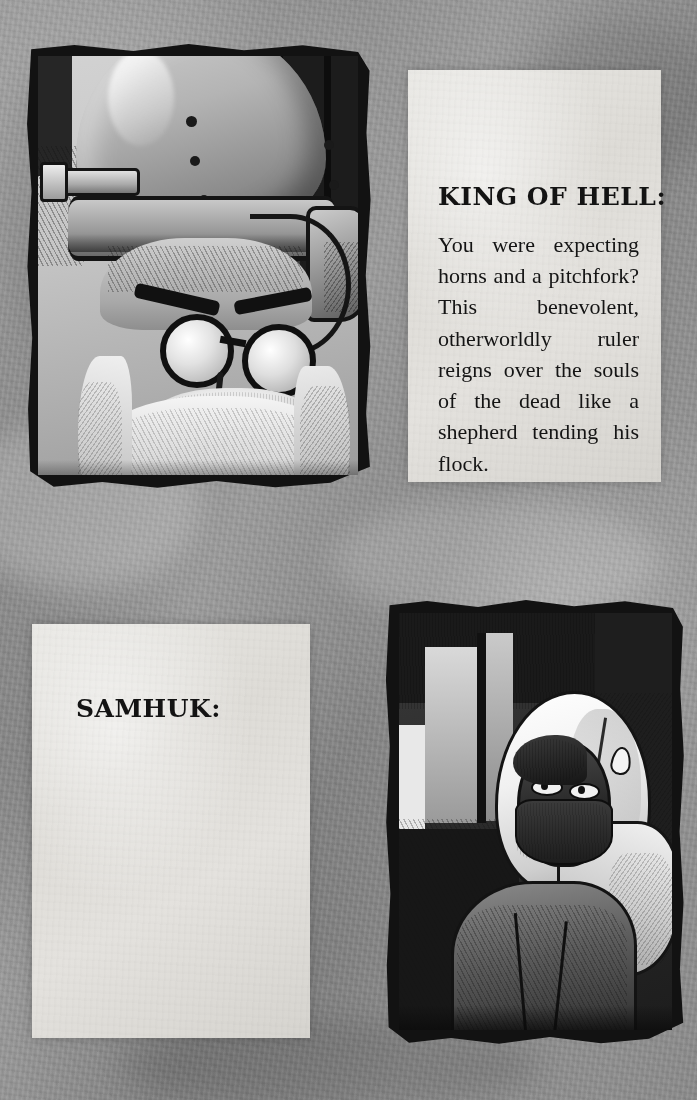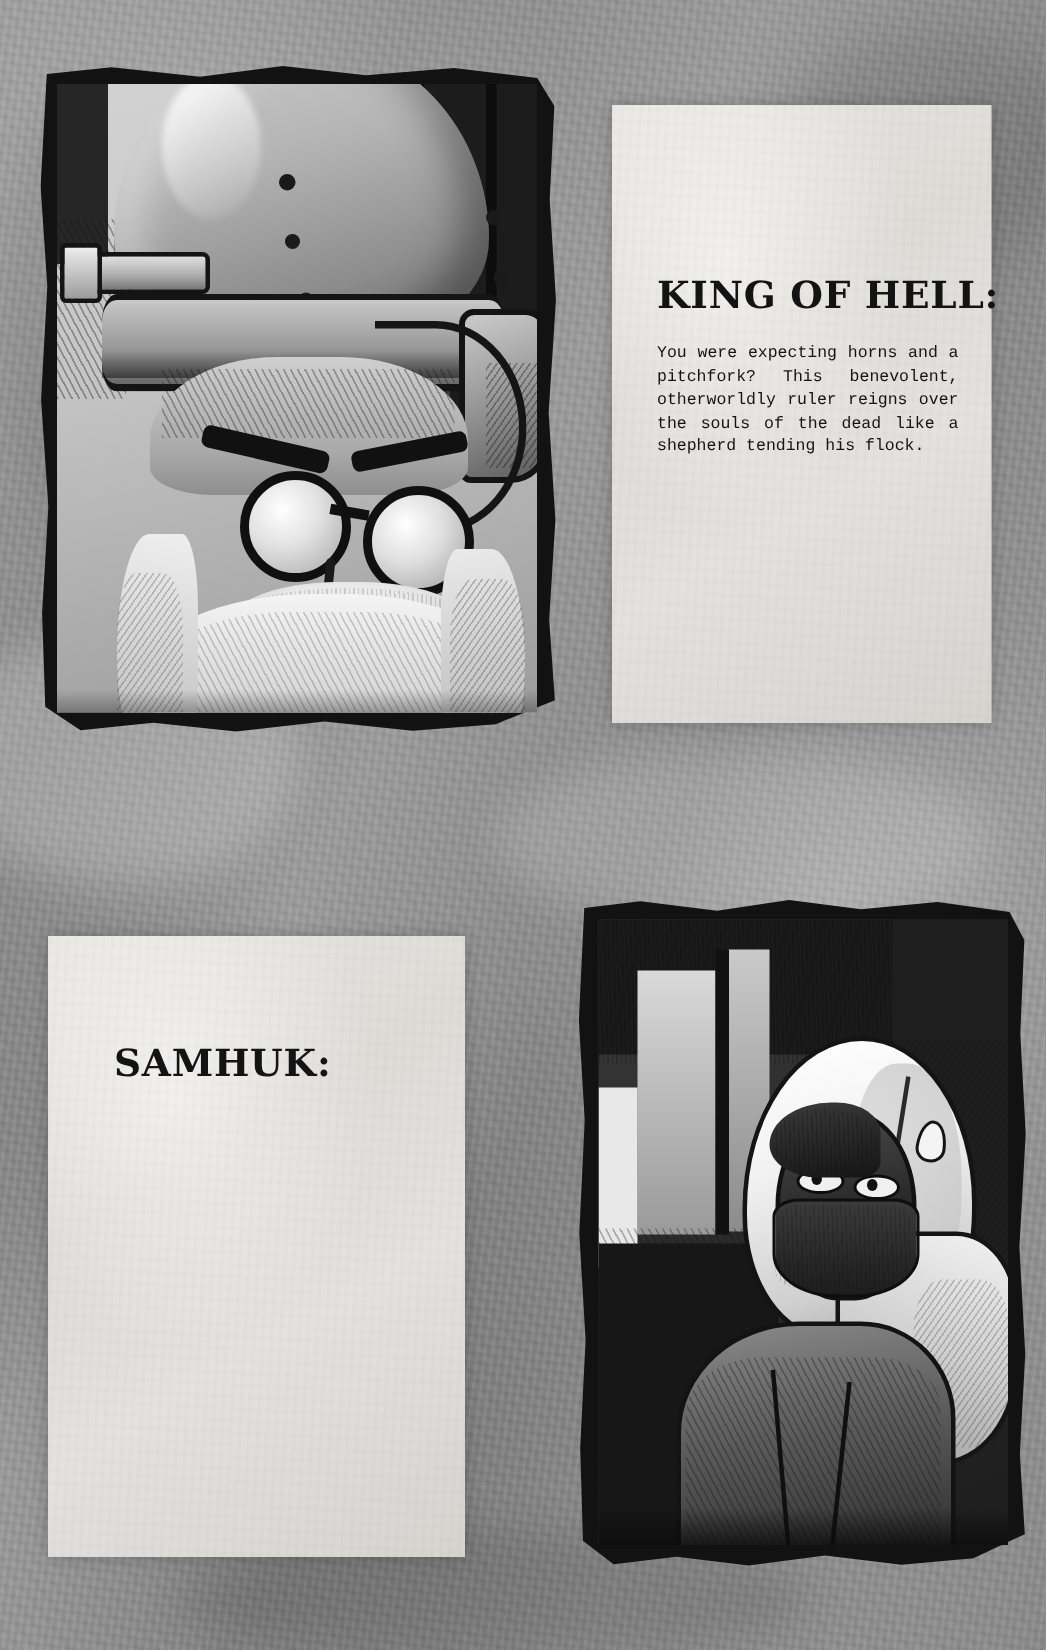--- a/index.html
+++ b/index.html
@@ -89,22 +89,22 @@
     font-family: "DejaVu Serif", serif;
     font-weight: bold;
     font-size: 25px;
     letter-spacing: 0.5px;
     color: #141414;
     margin: 0 0 18px 0;
     white-space: nowrap;
   }
   .cap-body {
     position: relative;
-    font-family: Liberation Mono, monospace;
-    font-size: 11px;
+    font-family: Liberation Serif, serif;
+    font-size: 22px;
     line-height: 1.42;
     color: #151515;
     text-align: justify;
     margin: 0;
   }
 
   
   .art-king {
     position: absolute;
     inset: 0;

